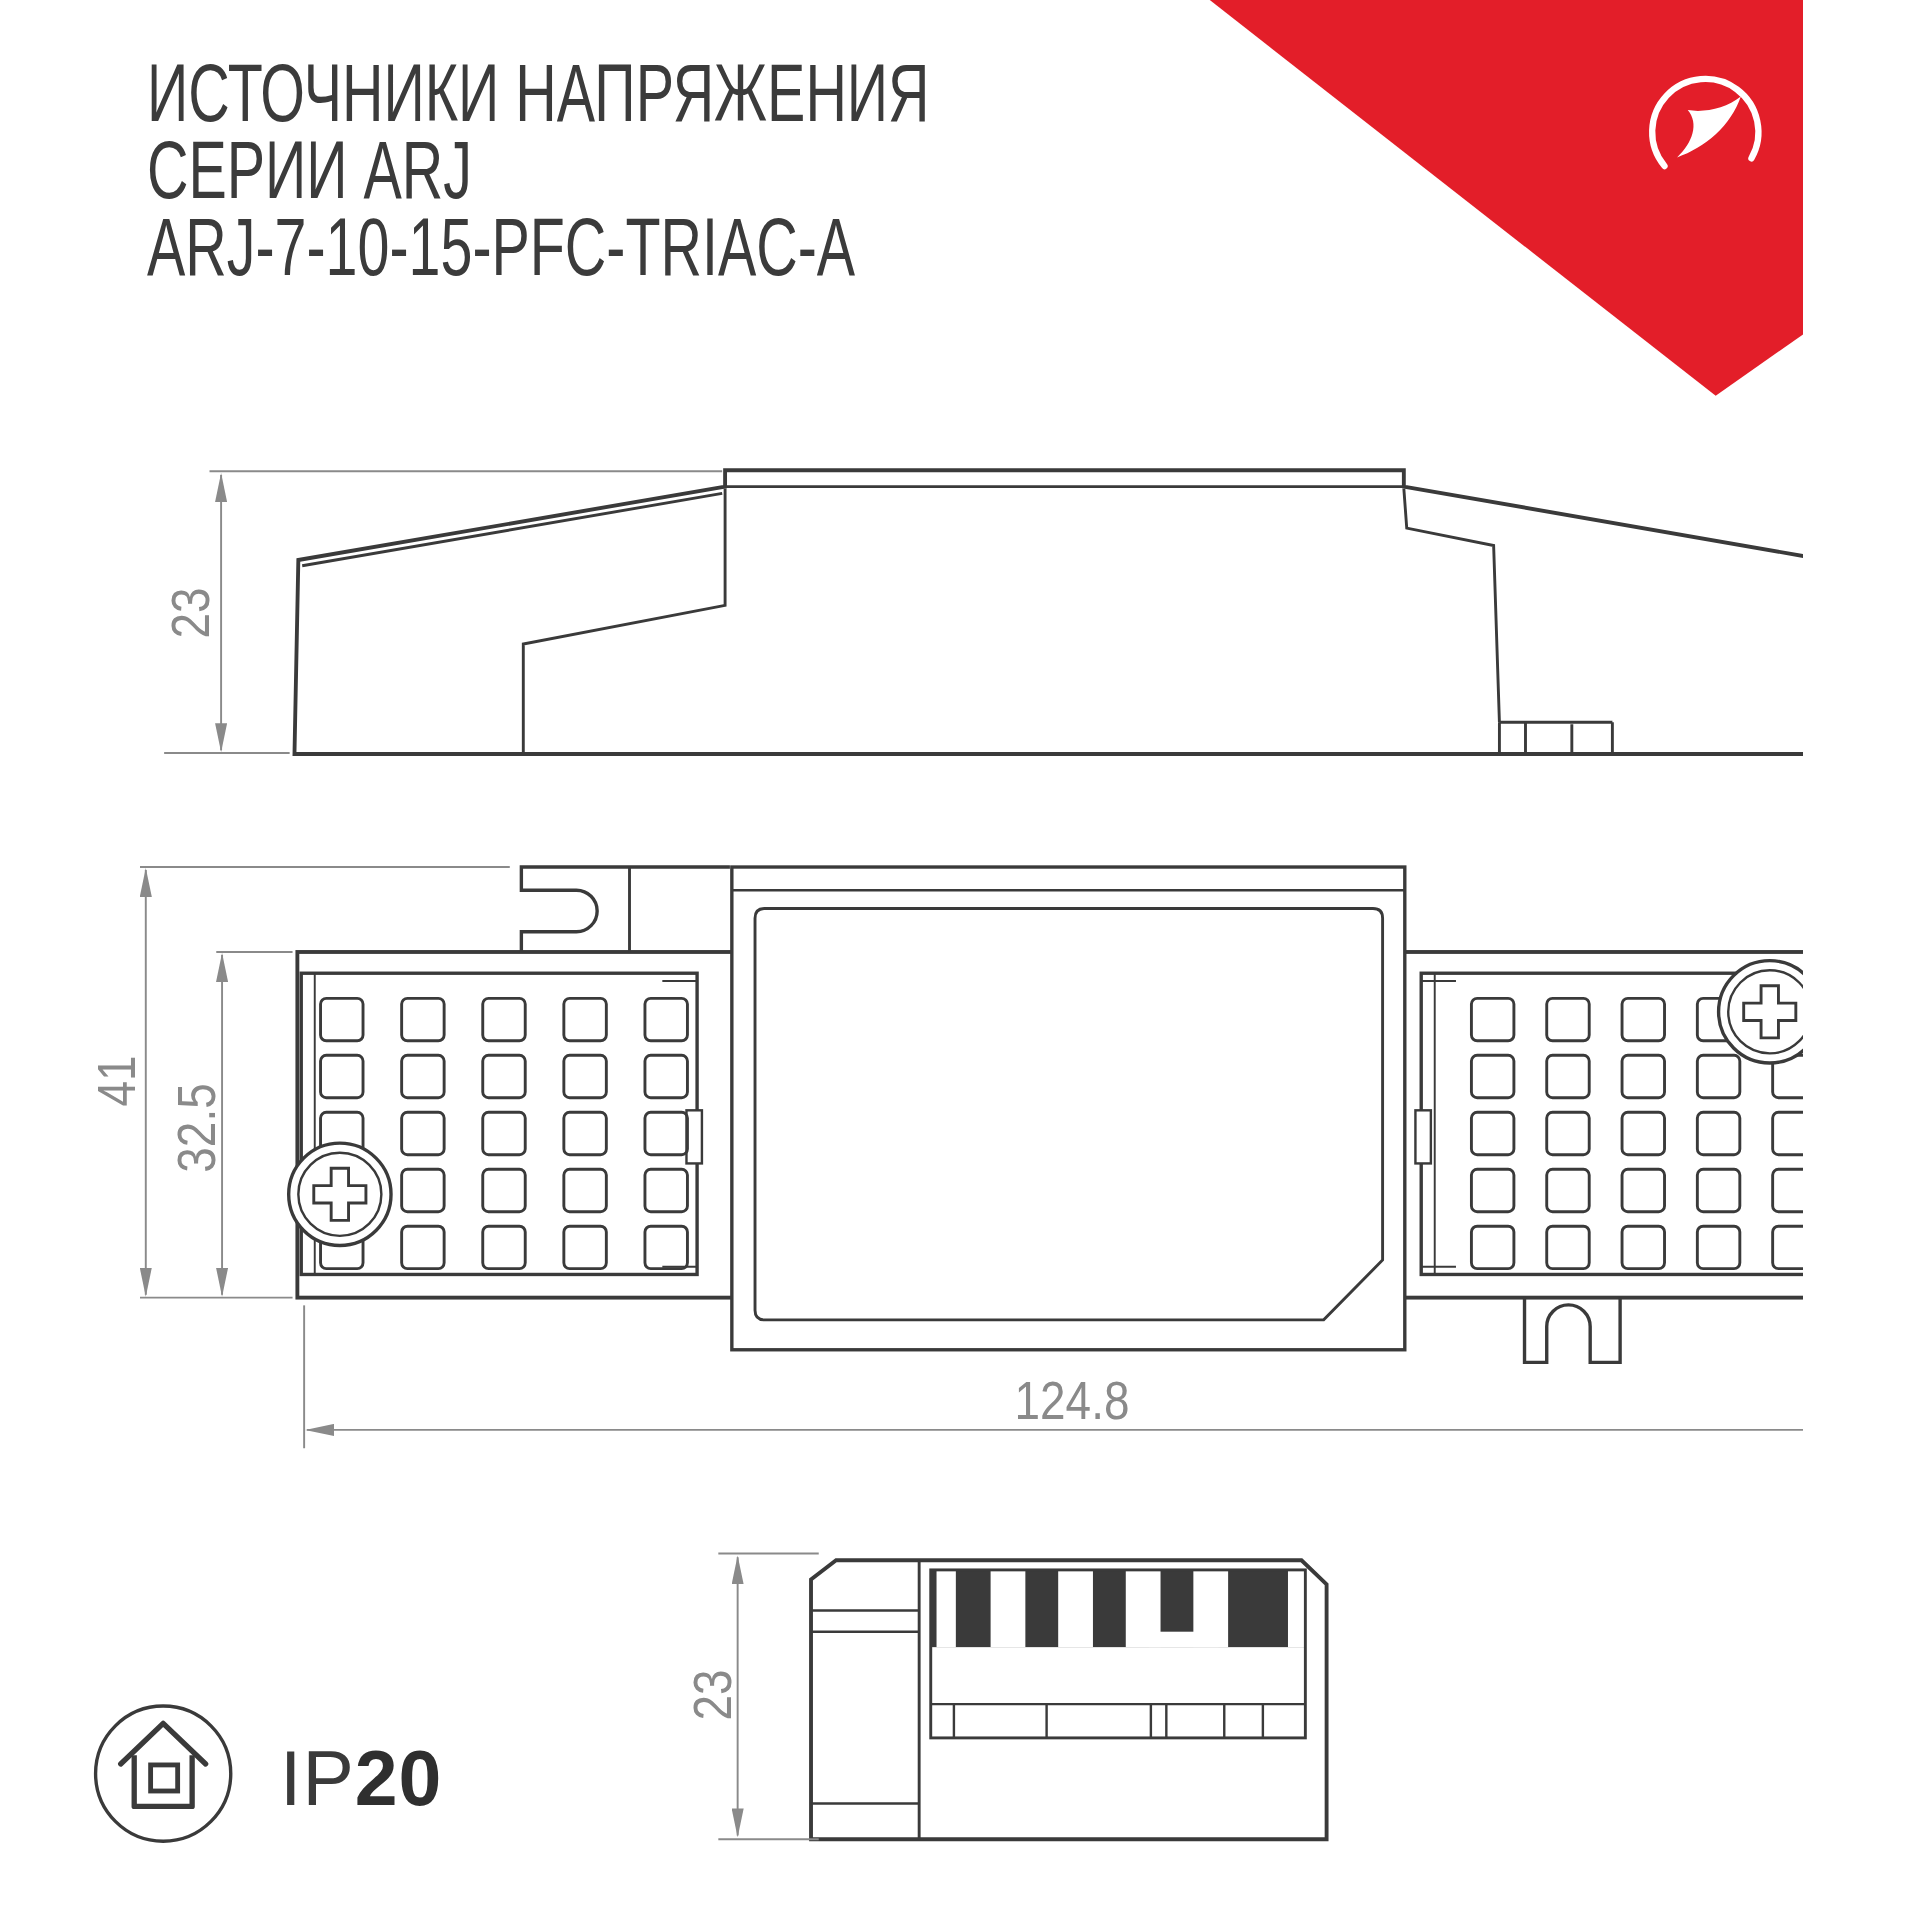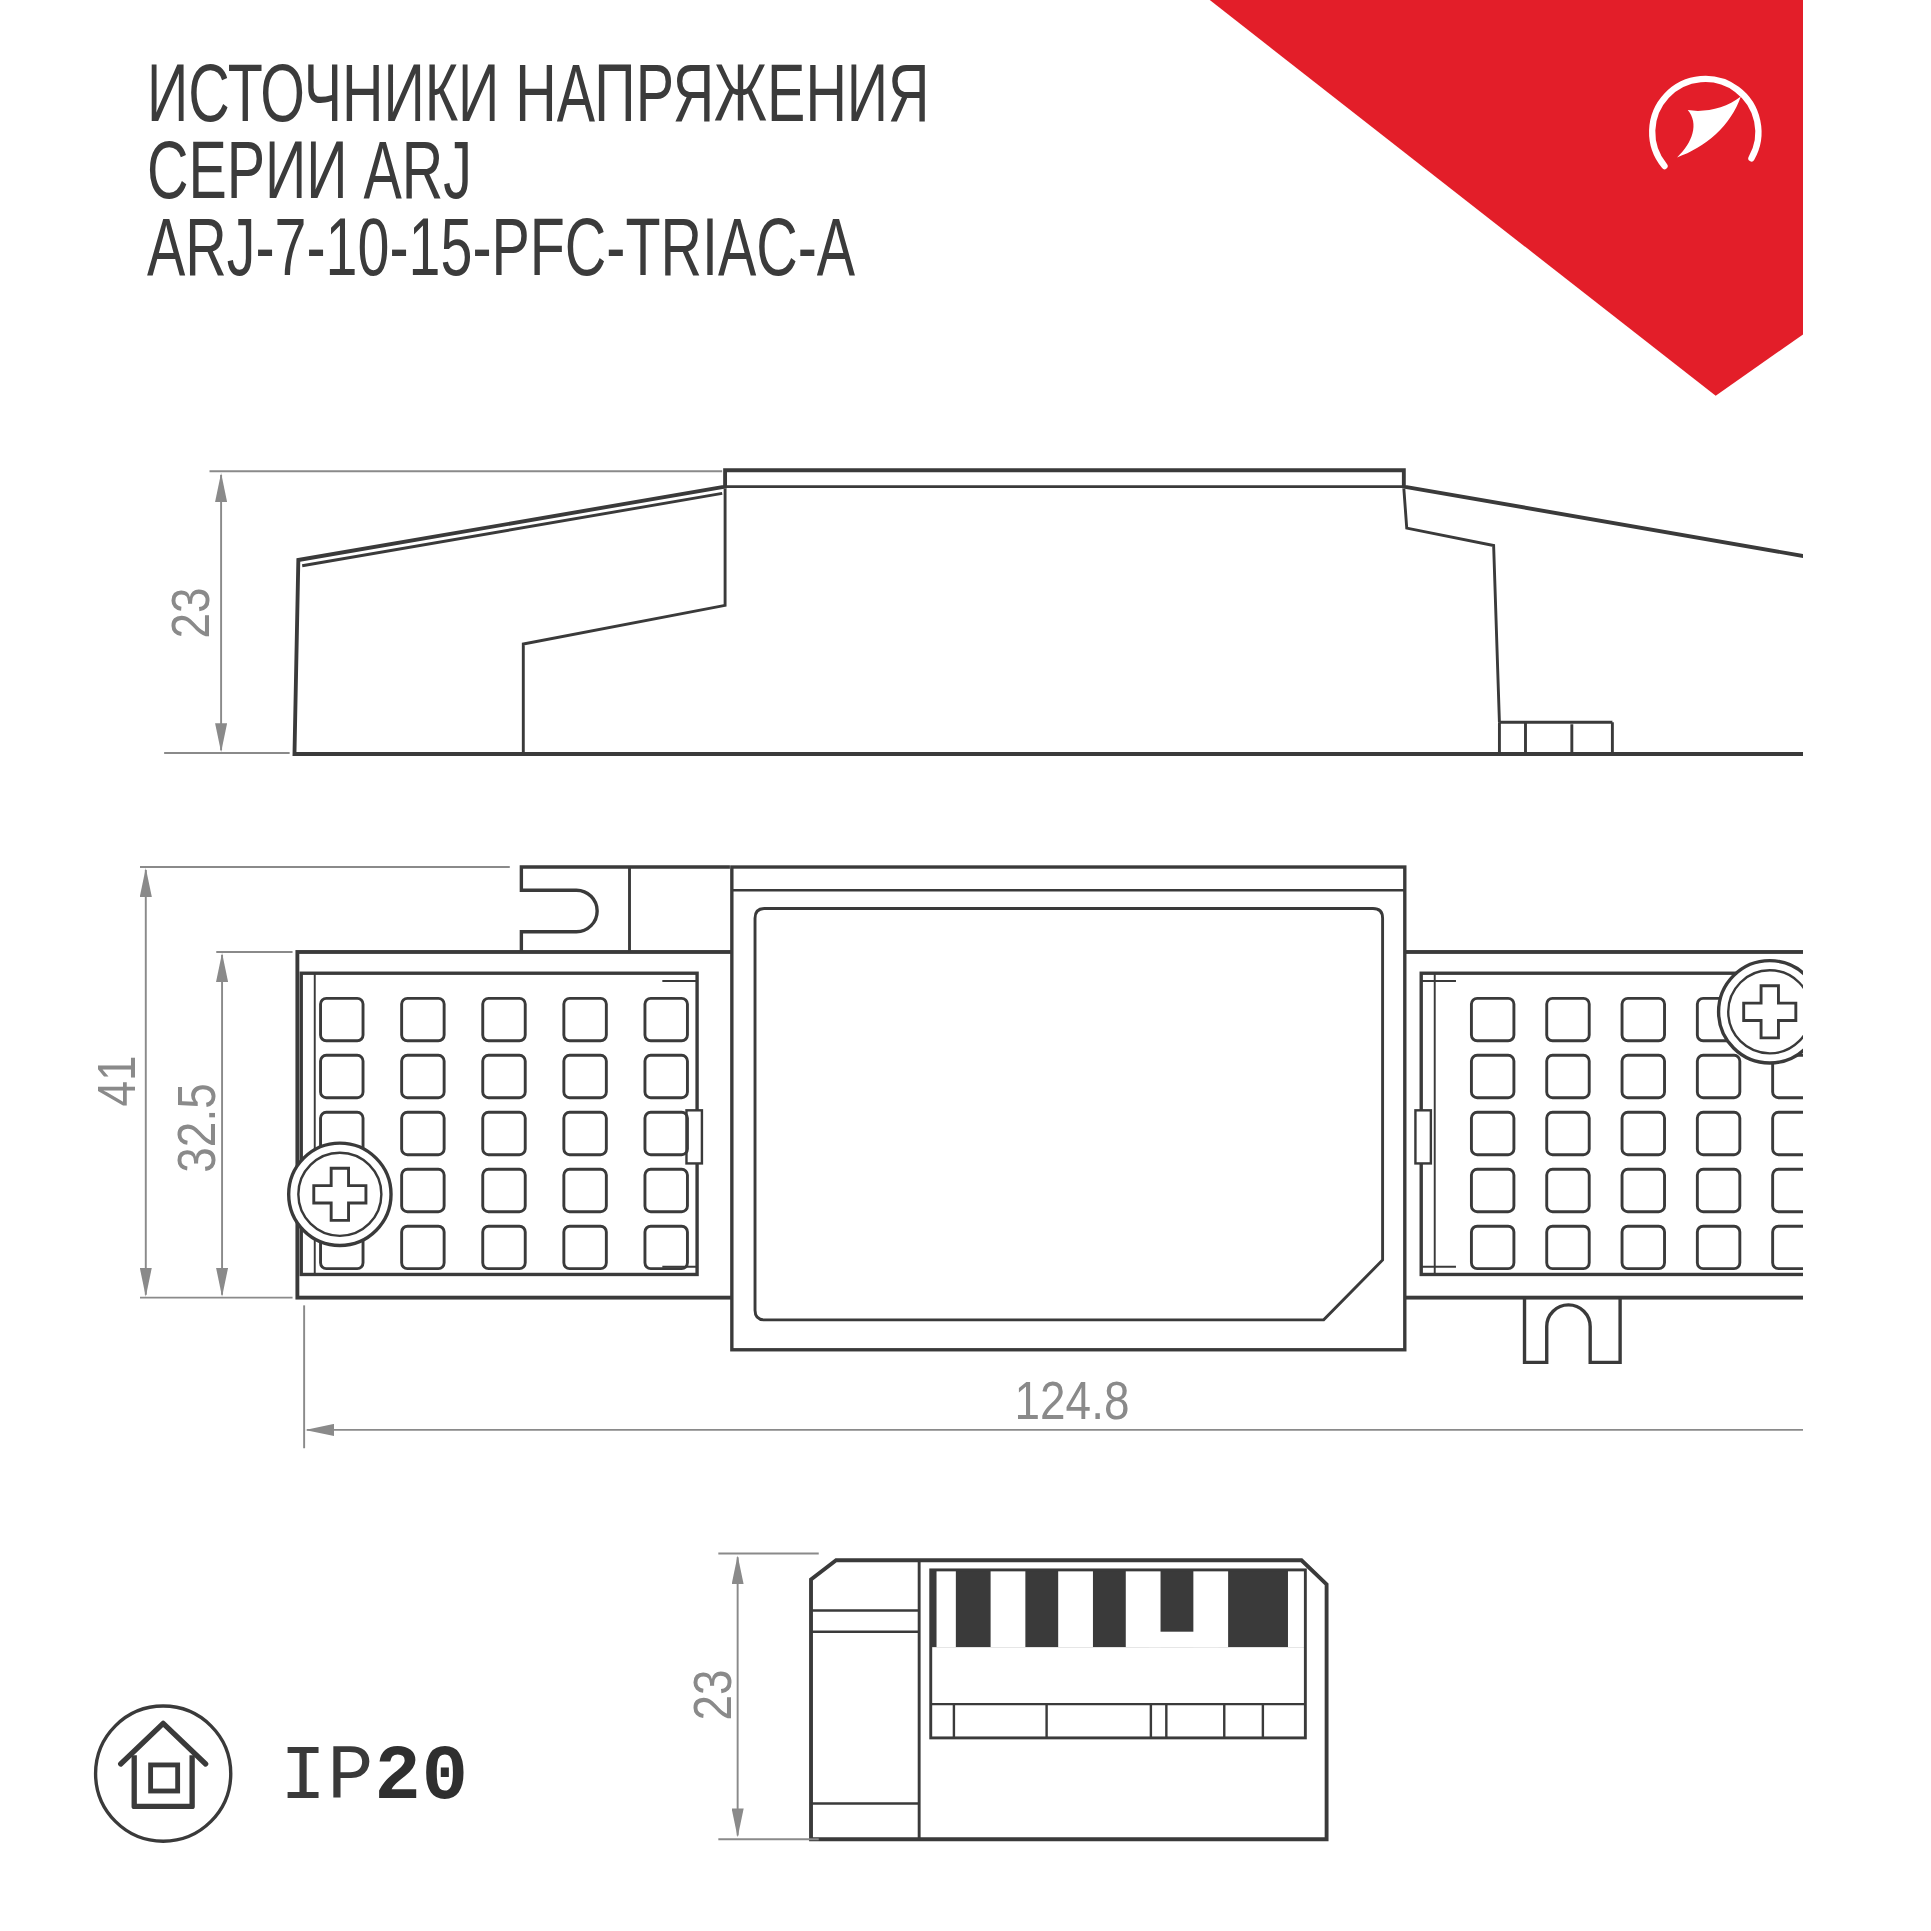--- a/index.html
+++ b/index.html
@@ -23,21 +23,21 @@
        transform-origin:center;white-space:nowrap;}
   .dim.v{transform:rotate(-90deg) scaleX(0.85);}
   .dim.h{transform:scaleX(0.85);}
   .d-side23{left:74px;top:584px;}
   .d-top41{left:0px;top:1052px;}
   .d-top325{left:80px;top:1099px;}
   .d-top1248{left:956px;top:1371px;}
   .d-end23{left:596px;top:1666px;}
 
   
-  .ip-text{left:280px;top:1734px;font-size:77px;color:#3a3a3a;letter-spacing:1px;font-family:Liberation Mono, monospace;}
+  .ip-text{left:280px;top:1734px;font-size:77px;color:#3a3a3a;letter-spacing:1px;}
   .ip-text .b{font-weight:700;color:#2f2f2f;}
 </style>
 </head>
 <body>
 
 <div class="page">
 
   <svg class="art" width="1931" height="1931" viewBox="0 0 2000 2000">
     <defs>
       <marker id="arr" viewBox="0 0 12 5" refX="11.2" refY="2.5" markerUnits="userSpaceOnUse" markerWidth="30" markerHeight="12.5" orient="auto-start-reverse">

